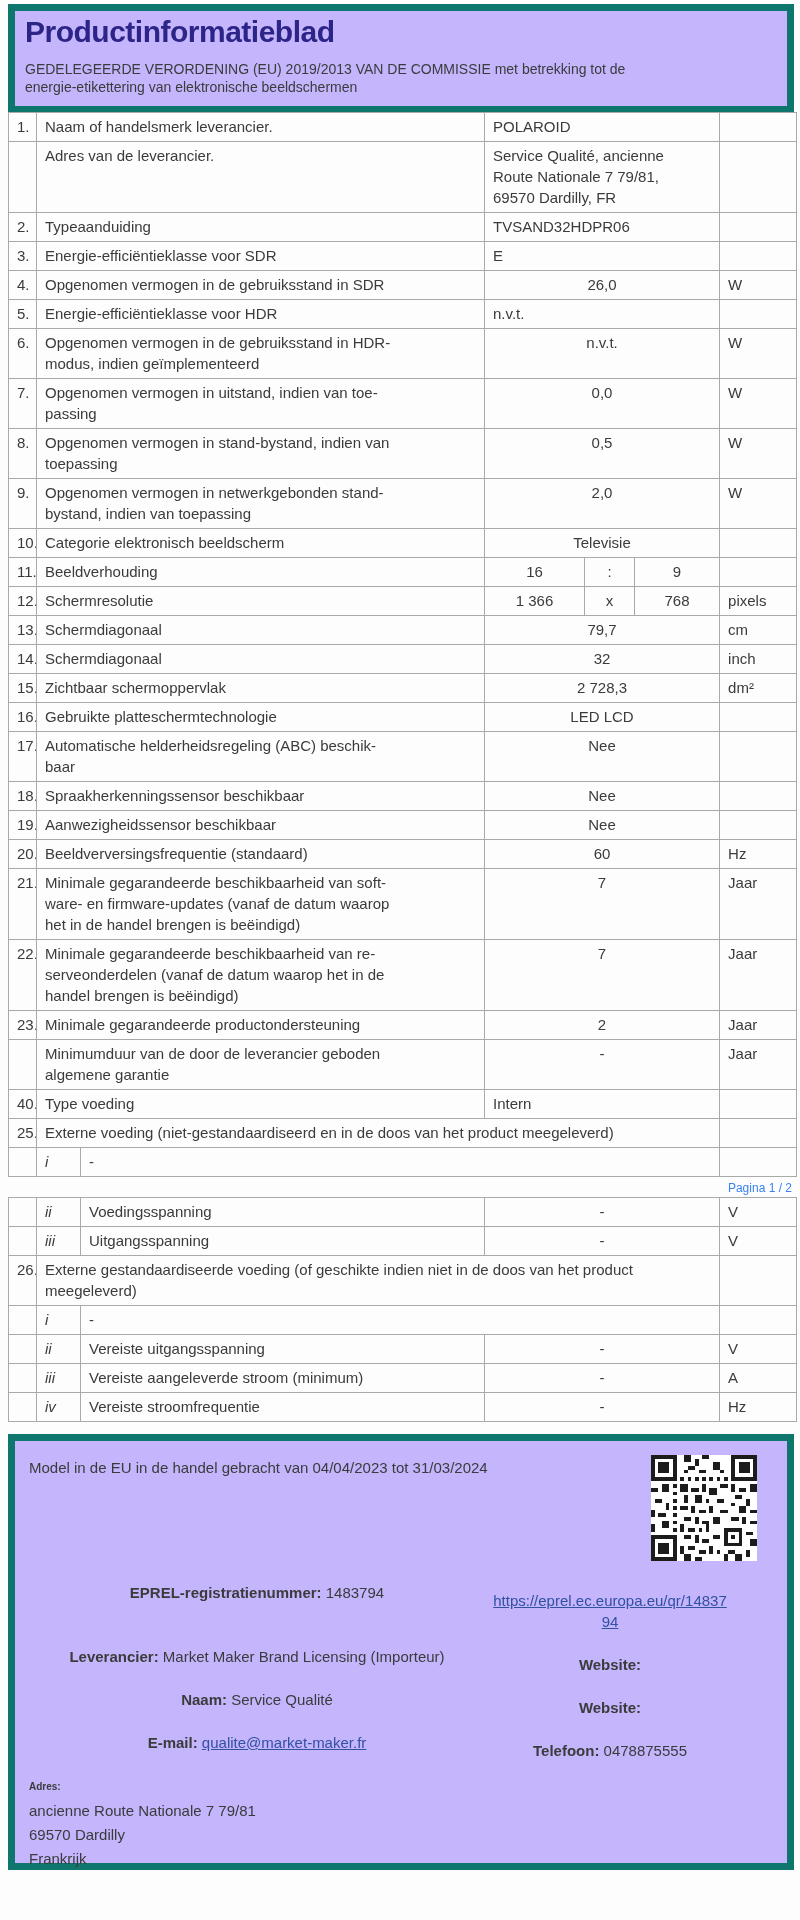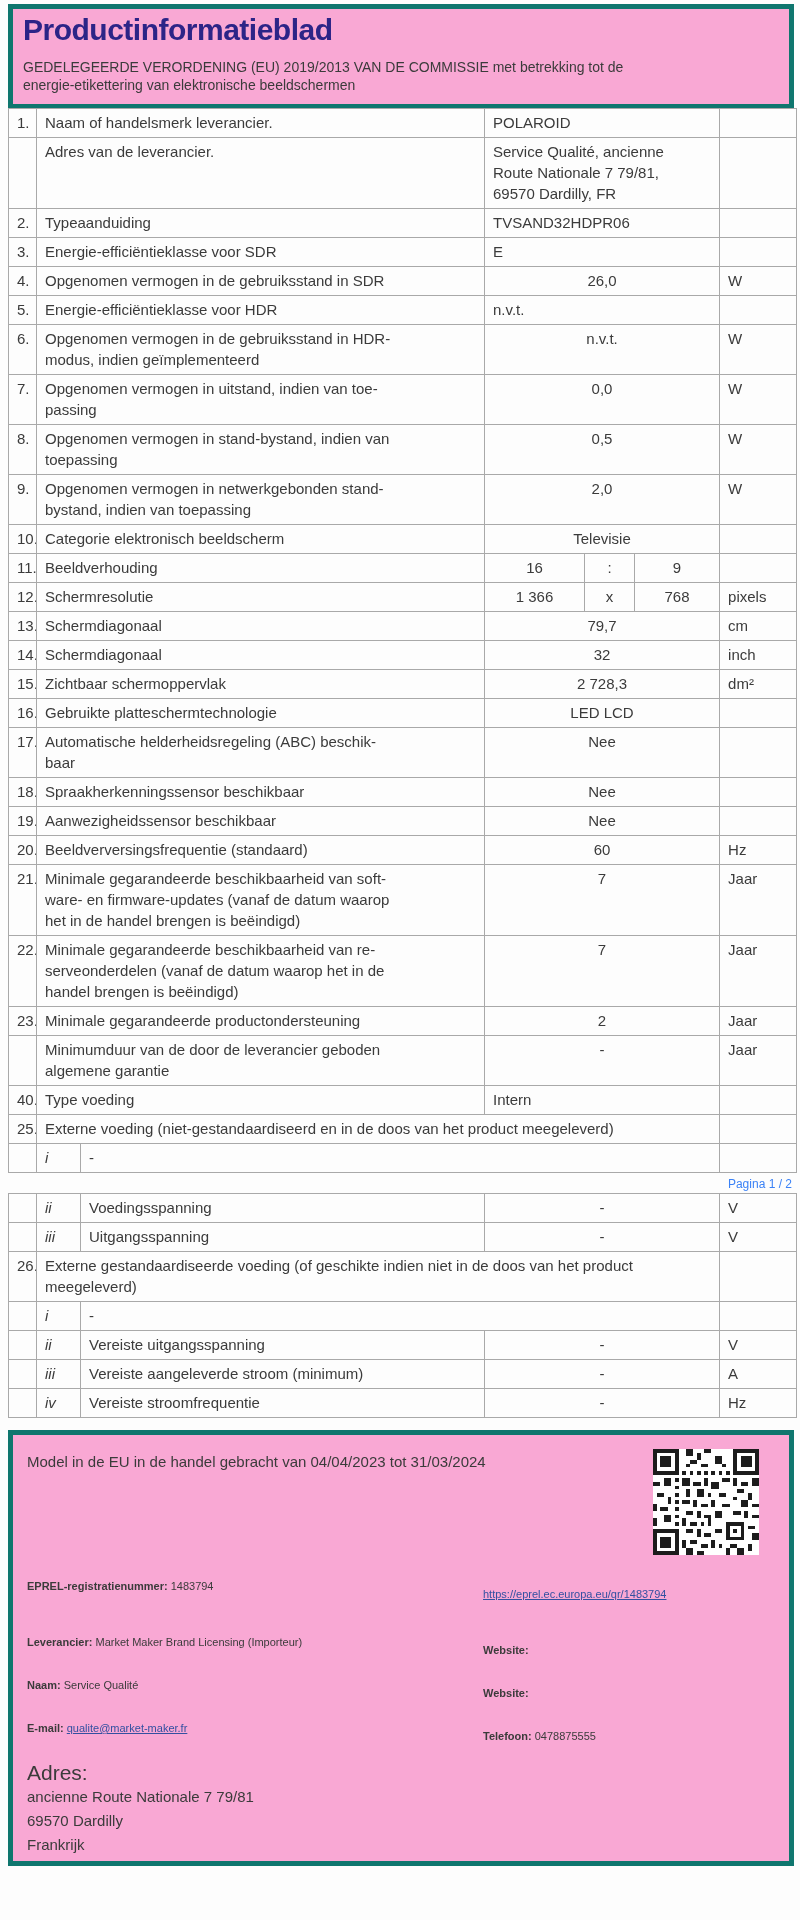--- a/index.html
+++ b/index.html
@@ -1,21 +1,21 @@
 <!DOCTYPE html>
 <html><head>
 <meta charset="utf-8">
 <style>
   html,body{margin:0;padding:0;background:#ffffff;}
   .page{
     width:800px;height:1920px;background:#fdfdfd;position:relative;
     font-family:"Liberation Sans",sans-serif;color:#3b3b3b;box-sizing:border-box;
     padding:4px 6px 0 8px;
   }
-  .box{border:5px solid #0f766e;background:#f9a8d4;}
+  .box{border:7px solid #0f766e;background:#c4b5fd;}
   .title-box{padding:2px 10px 10px 10px;}
   .doc-title{
     font-size:30px;font-weight:bold;color:#2c2487;letter-spacing:-0.5px;
     margin:2px 0 10px 0;line-height:1.15;
   }
   .doc-subtitle{font-size:14px;line-height:1.3;white-space:pre-line;color:#3b3b3b;}
   table.ptable{border-collapse:collapse;width:100%;table-layout:fixed;margin-top:-1px;}
   table.ptable td{
     border:1px solid #a9a9a9;padding:3px 8px 4px 8px;font-size:15px;line-height:21px;
     vertical-align:top;white-space:pre-line;overflow:hidden;
@@ -23,28 +23,28 @@
   td.c-num{text-align:right;padding-left:2px;padding-right:5px;}
   td.c-roman{font-style:italic;padding-left:10px;}
   td.c-val.val-R{text-align:center;}
   td.c-sub{text-align:center;padding-left:2px;padding-right:2px;}
   td.c-hdr{font-weight:bold;}
   .pagina{font-size:12px;text-align:right;padding:4px 2px 3px 0;color:#3b82f6;}
   .footer-box{margin-top:12px;position:relative;padding:16px 14px;height:436px;box-sizing:border-box;}
   .model-line{font-size:15px;line-height:21px;}
   .qr{position:absolute;top:14px;right:30px;}
   .frows{margin-top:104px;}
-  .frow{display:flex;margin-bottom:14px;min-height:21px;font-size:11px;line-height:21px;}
+  .frow{display:flex;margin-bottom:14px;min-height:21px;font-size:15px;line-height:21px;text-align:center;}
   .fleft{width:456px;flex:none;}
   .fright{width:250px;flex:none;margin-top:8px;}
   .flabel{font-weight:bold;}
   a.flink{color:#3350a1;text-decoration:underline;word-break:break-all;display:inline-block;width:240px;cursor:pointer;}
   a.inline-link{color:#3350a1;text-decoration:underline;cursor:pointer;}
   .adres-lines{font-size:15px;line-height:24px;white-space:pre-line;}
-  .adres-label{font-weight:normal;font-size:21px;line-height:24px;}
+  .adres-label{font-weight:bold;font-size:10px;line-height:24px;}
 </style>
 </head>
 <body>
 
 <div class="page">
 
   <div class="box title-box">
     <div class="doc-title">Productinformatieblad</div>
     <div class="doc-subtitle">GEDELEGEERDE VERORDENING (EU) 2019/2013 VAN DE COMMISSIE met betrekking tot de
 energie-etikettering van elektronische beeldschermen</div>

